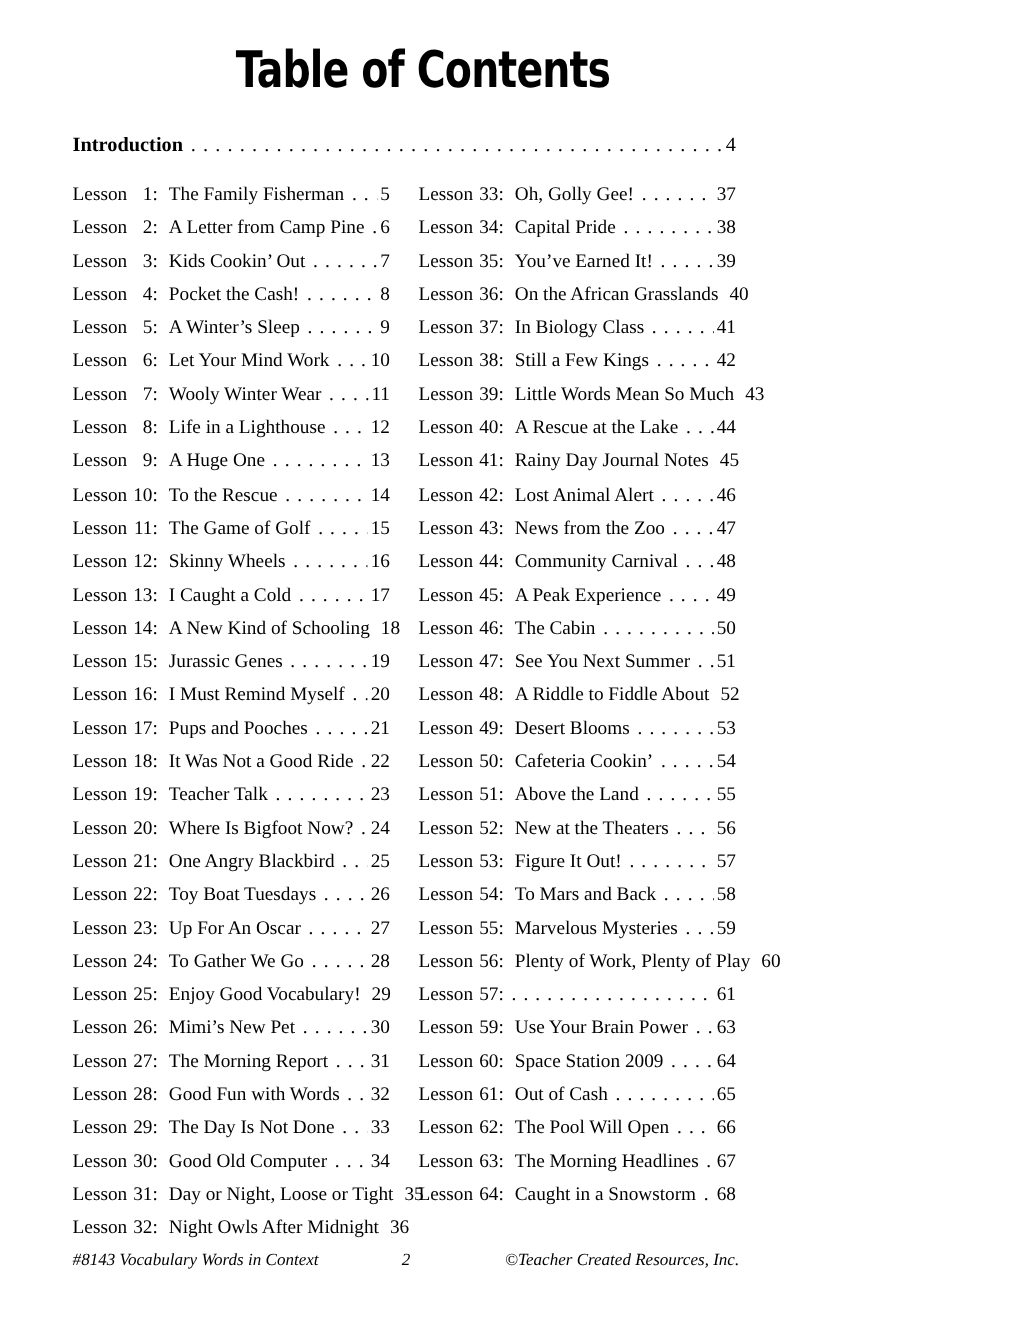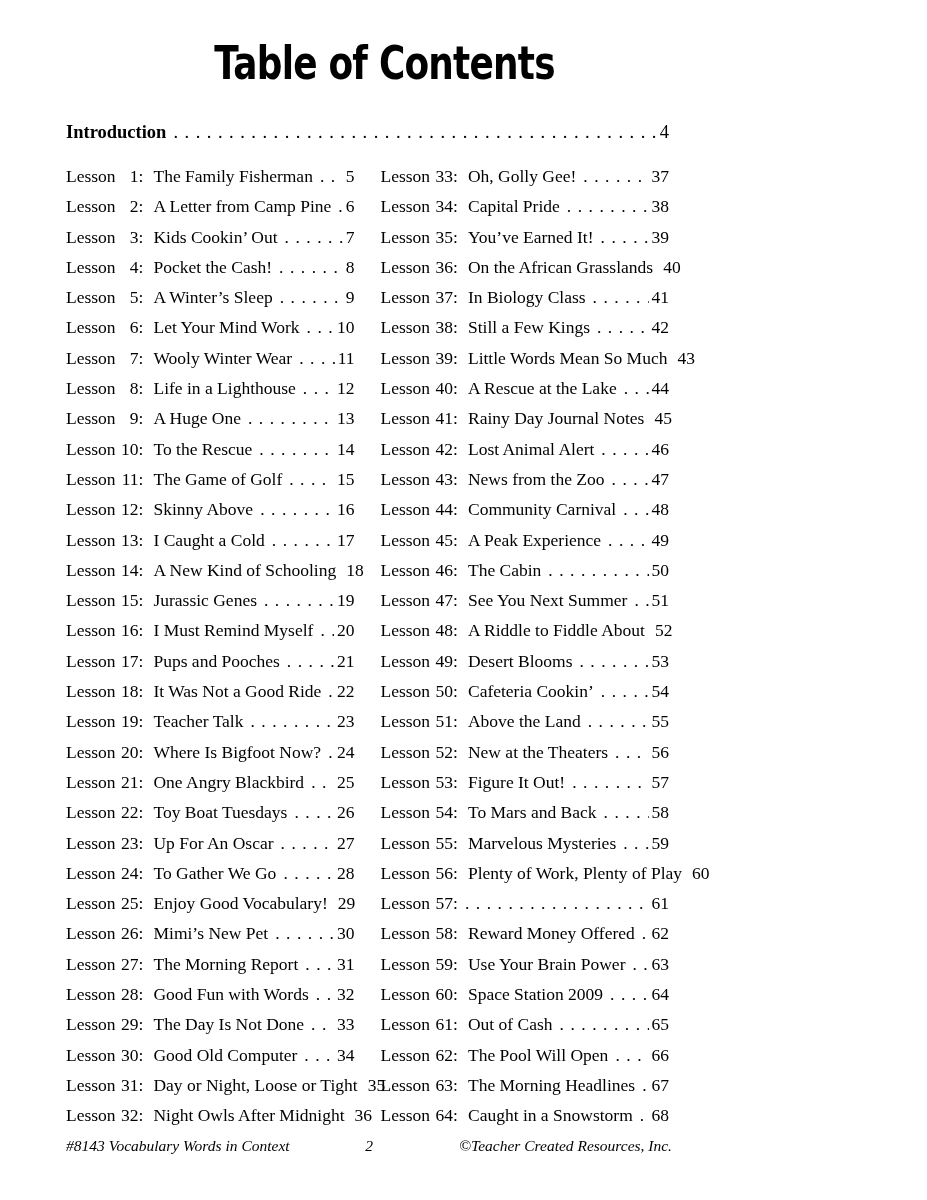--- a/index.html
+++ b/index.html
@@ -128,21 +128,21 @@
     <span class="pg">14</span>
   </div>
           <div class="entry">
     <span class="lbl"><span>Lesson</span><span class="num">11</span><span>:</span></span>
     <span class="entry-title">The Game of Golf</span>
     <span class="dots"></span>
     <span class="pg">15</span>
   </div>
           <div class="entry">
     <span class="lbl"><span>Lesson</span><span class="num">12</span><span>:</span></span>
-    <span class="entry-title">Skinny Above</span>
+    <span class="entry-title">Skinny Wheels</span>
     <span class="dots"></span>
     <span class="pg">16</span>
   </div>
           <div class="entry">
     <span class="lbl"><span>Lesson</span><span class="num">13</span><span>:</span></span>
     <span class="entry-title">I Caught a Cold</span>
     <span class="dots"></span>
     <span class="pg">17</span>
   </div>
           <div class="entry">
@@ -402,26 +402,20 @@
           <div class="entry">
     <span class="lbl"><span>Lesson</span><span class="num">56</span><span>:</span></span>
     <span class="entry-title">Plenty of Work, Plenty of Play</span>
     <span class="dots"></span>
     <span class="pg">60</span>
   </div>
           <div class="entry">
     <span class="lbl"><span>Lesson</span><span class="num">57</span><span>:</span></span>
     <span class="dots"></span>
     <span class="pg">61</span>
-  </div>
-          <div class="entry">
-    <span class="lbl"><span>Lesson</span><span class="num">58</span><span>:</span></span>
-    <span class="entry-title">Reward Money Offered</span>
-    <span class="dots"></span>
-    <span class="pg">62</span>
   </div>
           <div class="entry">
     <span class="lbl"><span>Lesson</span><span class="num">59</span><span>:</span></span>
     <span class="entry-title">Use Your Brain Power</span>
     <span class="dots"></span>
     <span class="pg">63</span>
   </div>
           <div class="entry">
     <span class="lbl"><span>Lesson</span><span class="num">60</span><span>:</span></span>
     <span class="entry-title">Space Station 2009</span>

